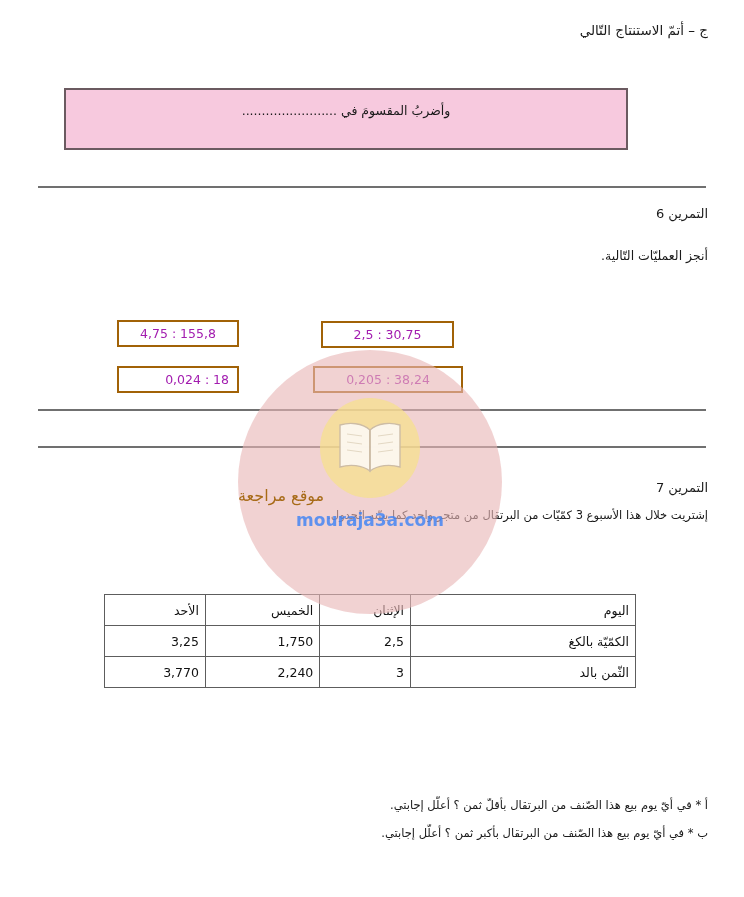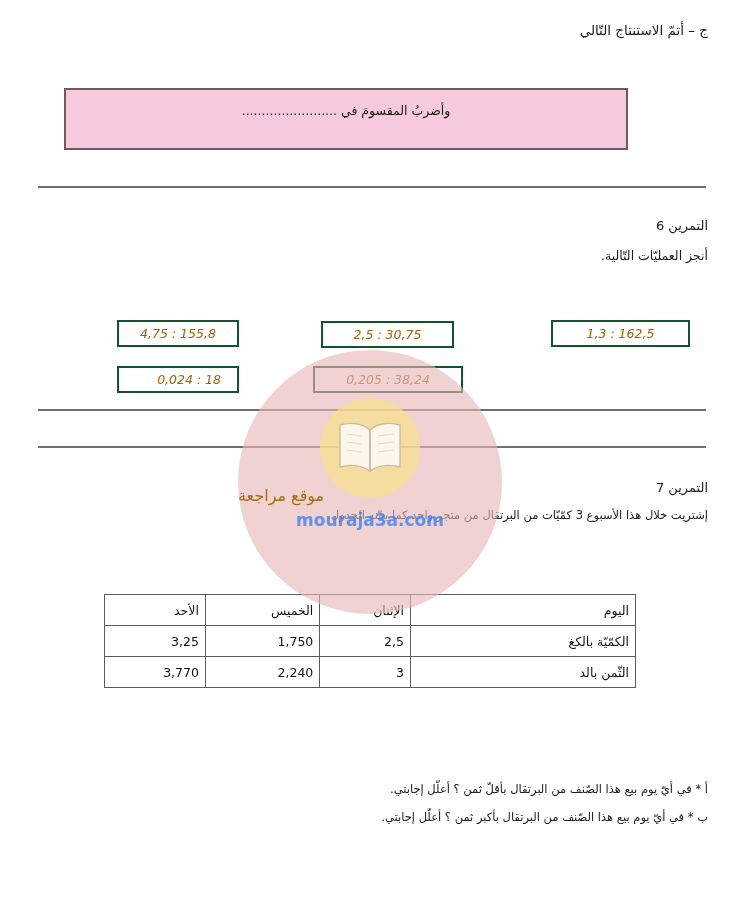--- a/index.html
+++ b/index.html
@@ -72,21 +72,21 @@
   .hr.r1 { top: 186px; }
   .hr.r2 { top: 409px; }
   .hr.r3 { top: 446px; }
 
   
   .ex-title {
     position: absolute;
     right: 36px;
     font-size: 13px;
   }
-  .ex-title.t6 { top: 218px; }
+  .ex-title.t6 { top: 206px; }
   .ex-sub.t6s {
     position: absolute;
     top: 248px;
     right: 36px;
     font-size: 12.5px;
   }
   .ex-title.t7 { top: 480px; }
   .ex-sub.t7s {
     position: absolute;
     top: 508px;
@@ -99,35 +99,34 @@
   .ops {
     position: absolute;
     top: 320px;
     left: 0;
     right: 0;
     height: 90px;
   }
   .opbox {
     position: absolute;
     box-sizing: border-box;
-    border: 2px solid #14532d;
+    border: 2px solid #a16207;
     background: #ffffff;
     font-size: 12.5px;
-    color: #a16207;
+    color: #a21caf;
     display: flex;
     align-items: center;
     justify-content: center;
     height: 27px;
     direction: ltr;
-    font-style: italic;
   }
   .opbox.b1 { left: 117px; top: 0;   width: 122px; justify-content: center; }
   .opbox.b2 { left: 321px; top: 1px; width: 133px; }
   .opbox.b3 { left: 551px; top: 0;   width: 139px; }
-  .opbox.b4 { left: 117px; top: 46px; width: 122px; justify-content: flex-end; padding-left: 0; padding-right: 16px;}
+  .opbox.b4 { left: 117px; top: 46px; width: 122px; justify-content: flex-end; padding-left: 0; padding-right: 8px;}
   .opbox.b5 { left: 313px; top: 46px; width: 150px; }
 
   
   .watermark {
     position: absolute;
     top: 350px;
     left: 238px;
     width: 264px;
     height: 264px;
     pointer-events: none;
@@ -206,20 +205,21 @@
   table.data tr.hdr td { font-weight: normal; }
   table.data td.label { width: 212px; border-radius: 6px; }
   table.data td.num { direction: ltr; }
 
   
   .q {
     position: absolute;
     right: 36px;
     font-size: 11.5px;
     white-space: nowrap;
+    margin-top: 16px;
   }
   .q.qa { top: 782px; }
   .q.qb { top: 810px; }
 </style>
 </head>
 <body>
 
 <div class="page">
 
   <div class="lead-line rtl">ج – أتمّ الاستنتاج التّالي</div>
@@ -229,21 +229,20 @@
   </div>
 
   <div class="hr r1"></div>
 
   <div class="ex-title t6 rtl">التمرين 6</div>
   <div class="ex-sub t6s rtl">أنجز العمليّات التّالية.</div>
 
   <div class="ops">
     <div class="opbox b1">4,75 : 155,8</div>
     <div class="opbox b2">2,5 : 30,75</div>
-    <div class="opbox b3">1,3 : 162,5</div>
     <div class="opbox b4">0,024 : 18</div>
     <div class="opbox b5">0,205 : 38,24</div>
   </div>
 
   <div class="hr r2"></div>
   <div class="hr r3"></div>
 
   <div class="watermark">
     <div class="wm-circle"></div>
     <div class="wm-disc"></div>

